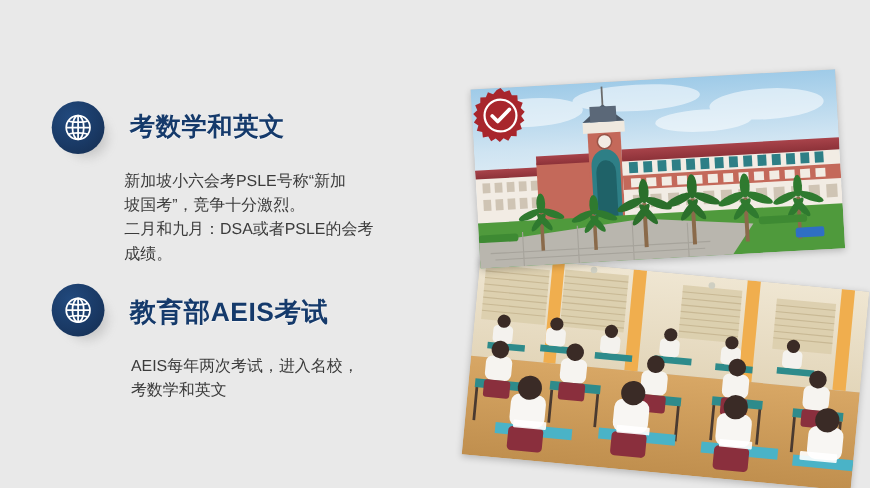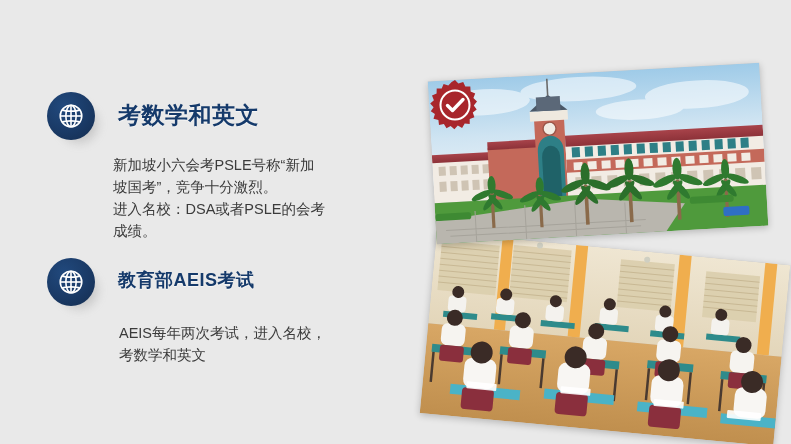--- a/index.html
+++ b/index.html
@@ -92,21 +92,21 @@
     left: 118px;
     top: 8px;
     color: #153a6b;
     font-size: 22px;
     font-weight: bold;
     letter-spacing: 0.5px;
     white-space: nowrap;
     text-shadow: 0 1px 1px rgba(255,255,255,0.6);
   }
   .block-1 .block-head { font-size: 23px; }
-  .block-2 .block-head { font-size: 18px; top: 10px; }
+  .block-2 .block-head { font-size: 24px; top: 10px; }
 
   .block-body {
     position: absolute;
     left: 113px;
     top: 62px;
     width: 280px;
     color: #3b3b3b;
     font-size: 14.5px;
     line-height: 1.52;
     white-space: pre-line;
@@ -169,21 +169,21 @@
             <path d="M6.6 9.3 C10.2 11.3 21.8 11.3 25.4 9.3"></path>
             <path d="M6.6 22.7 C10.2 20.7 21.8 20.7 25.4 22.7"></path>
             <line x1="16" y1="4.5" x2="16" y2="27.5"></line>
           </g>
         </svg>
       </div>
     </div>
     <div class="block-head">考数学和英文</div>
     <div class="block-body">新加坡小六会考PSLE号称“新加
 坡国考”，竞争十分激烈。
-进入名校：DSA或者PSLE的会考
+二月和九月：DSA或者PSLE的会考
 成绩。</div>
   </div>
 
   <div class="block block-2">
     <div class="icon-wrap">
       <div class="icon-shadow"></div>
       <div class="icon-circle">
         <svg width="30" height="30" viewBox="0 0 32 32" aria-hidden="true">
           <g fill="none" stroke="#ffffff" stroke-width="1.7">
             <circle cx="16" cy="16" r="11.5"></circle>

